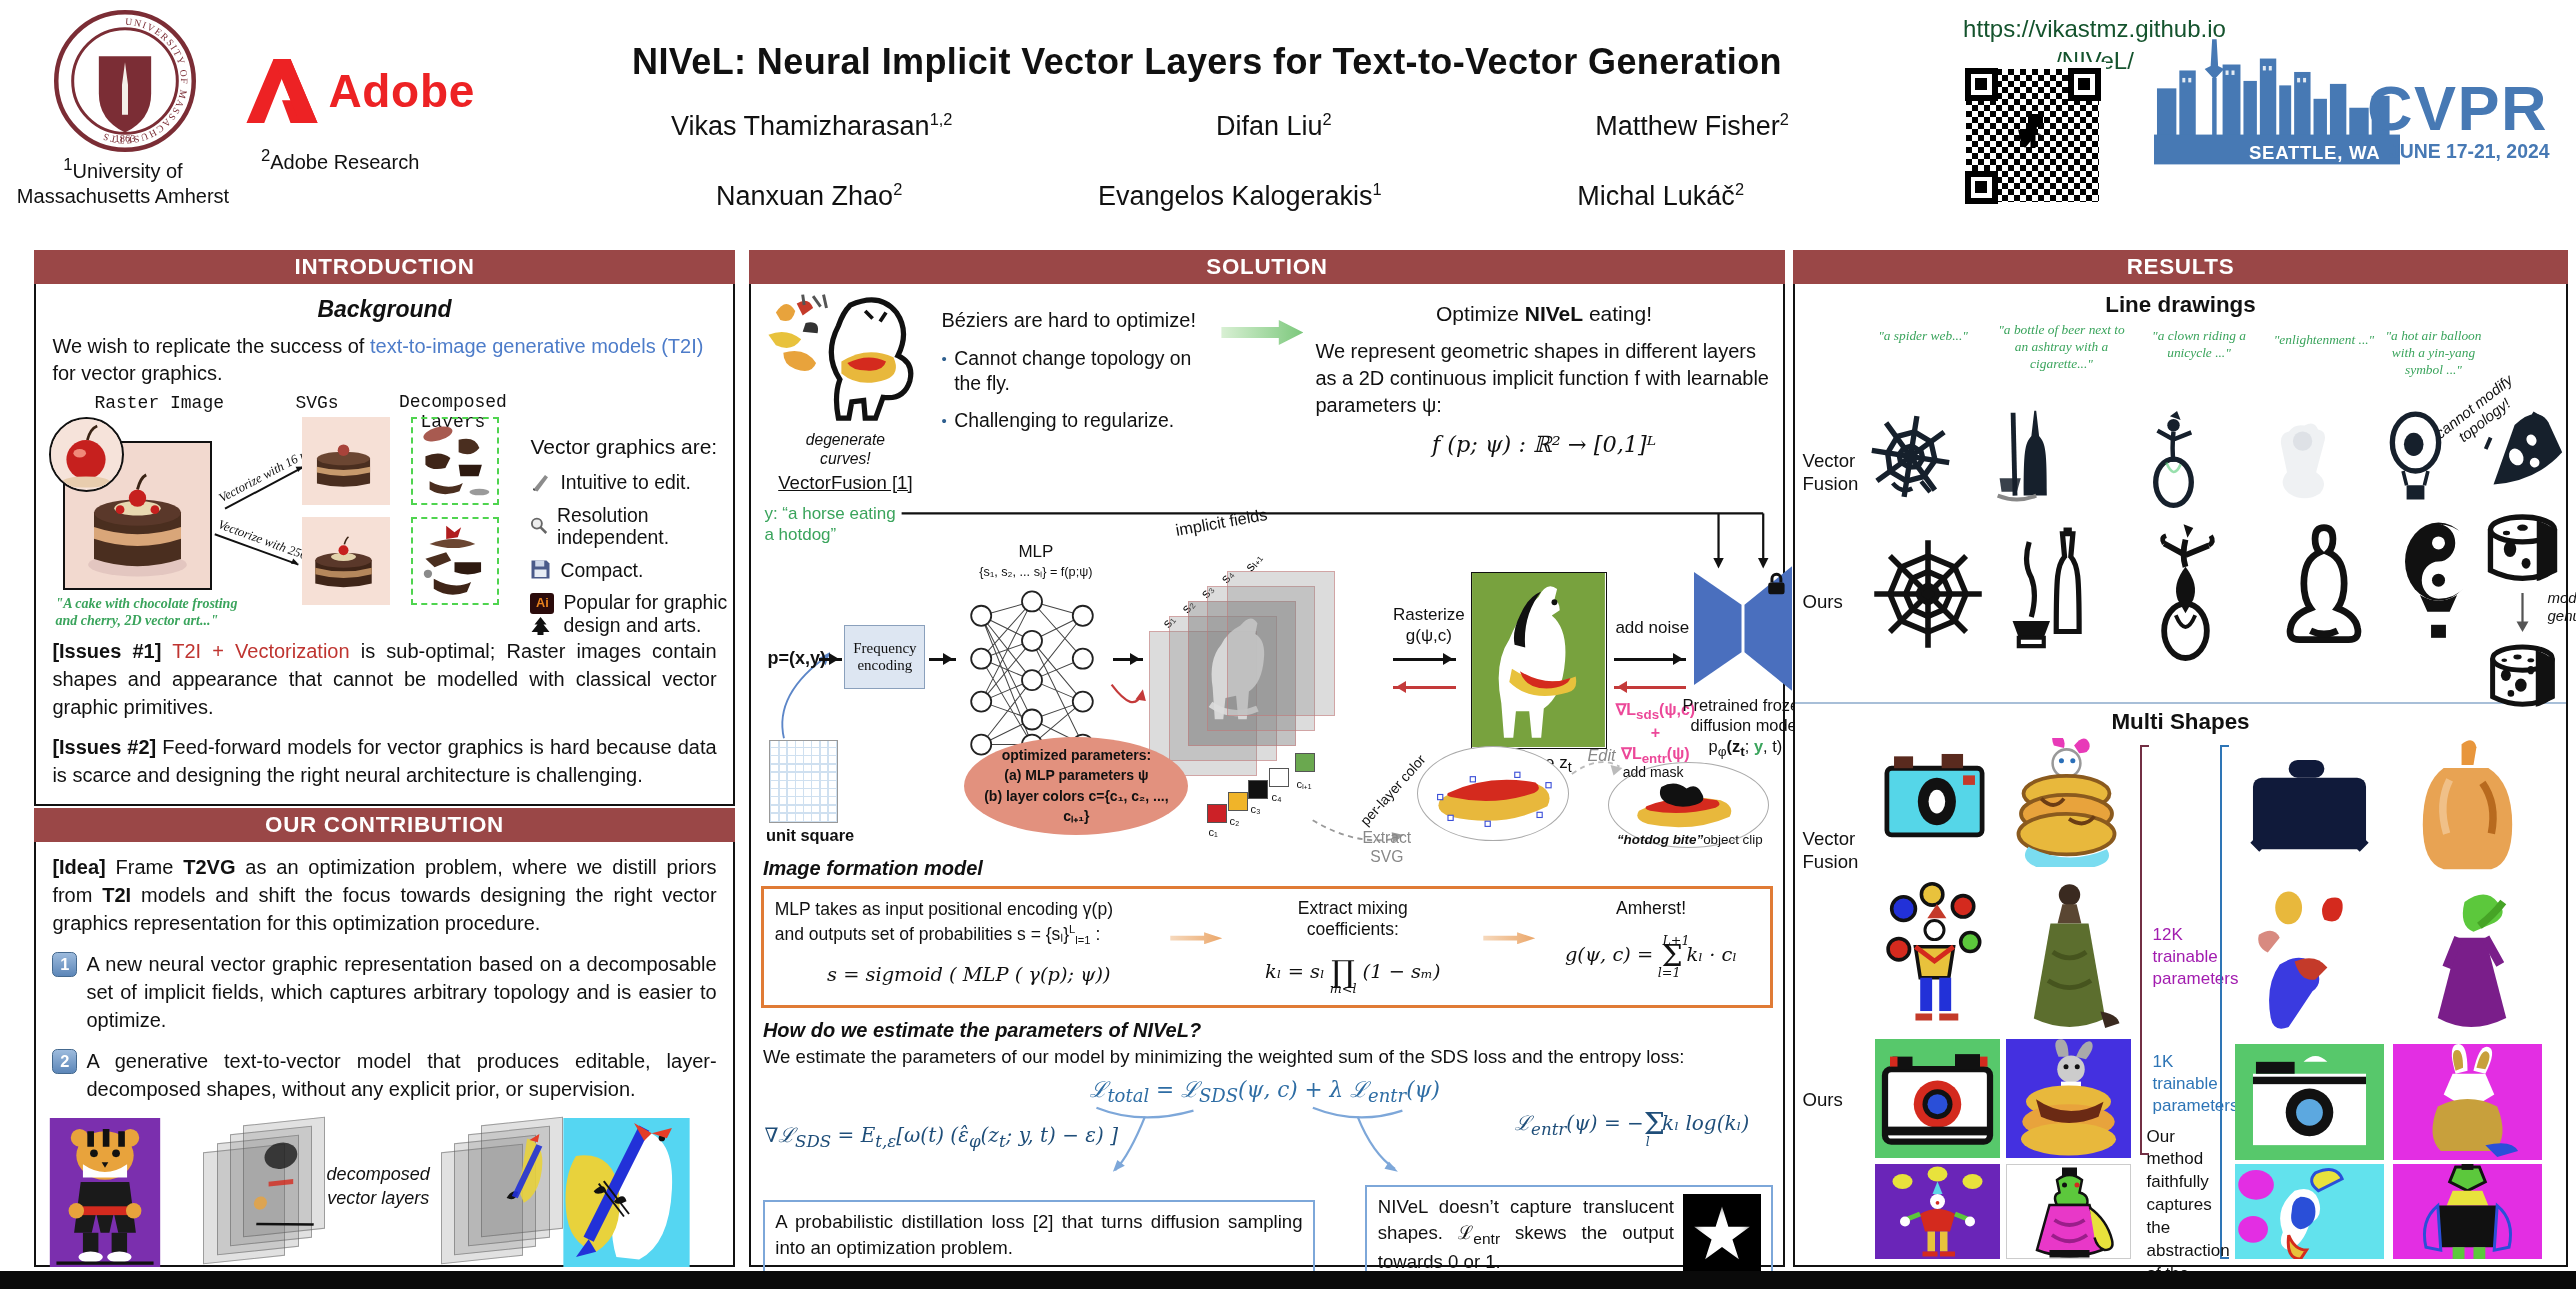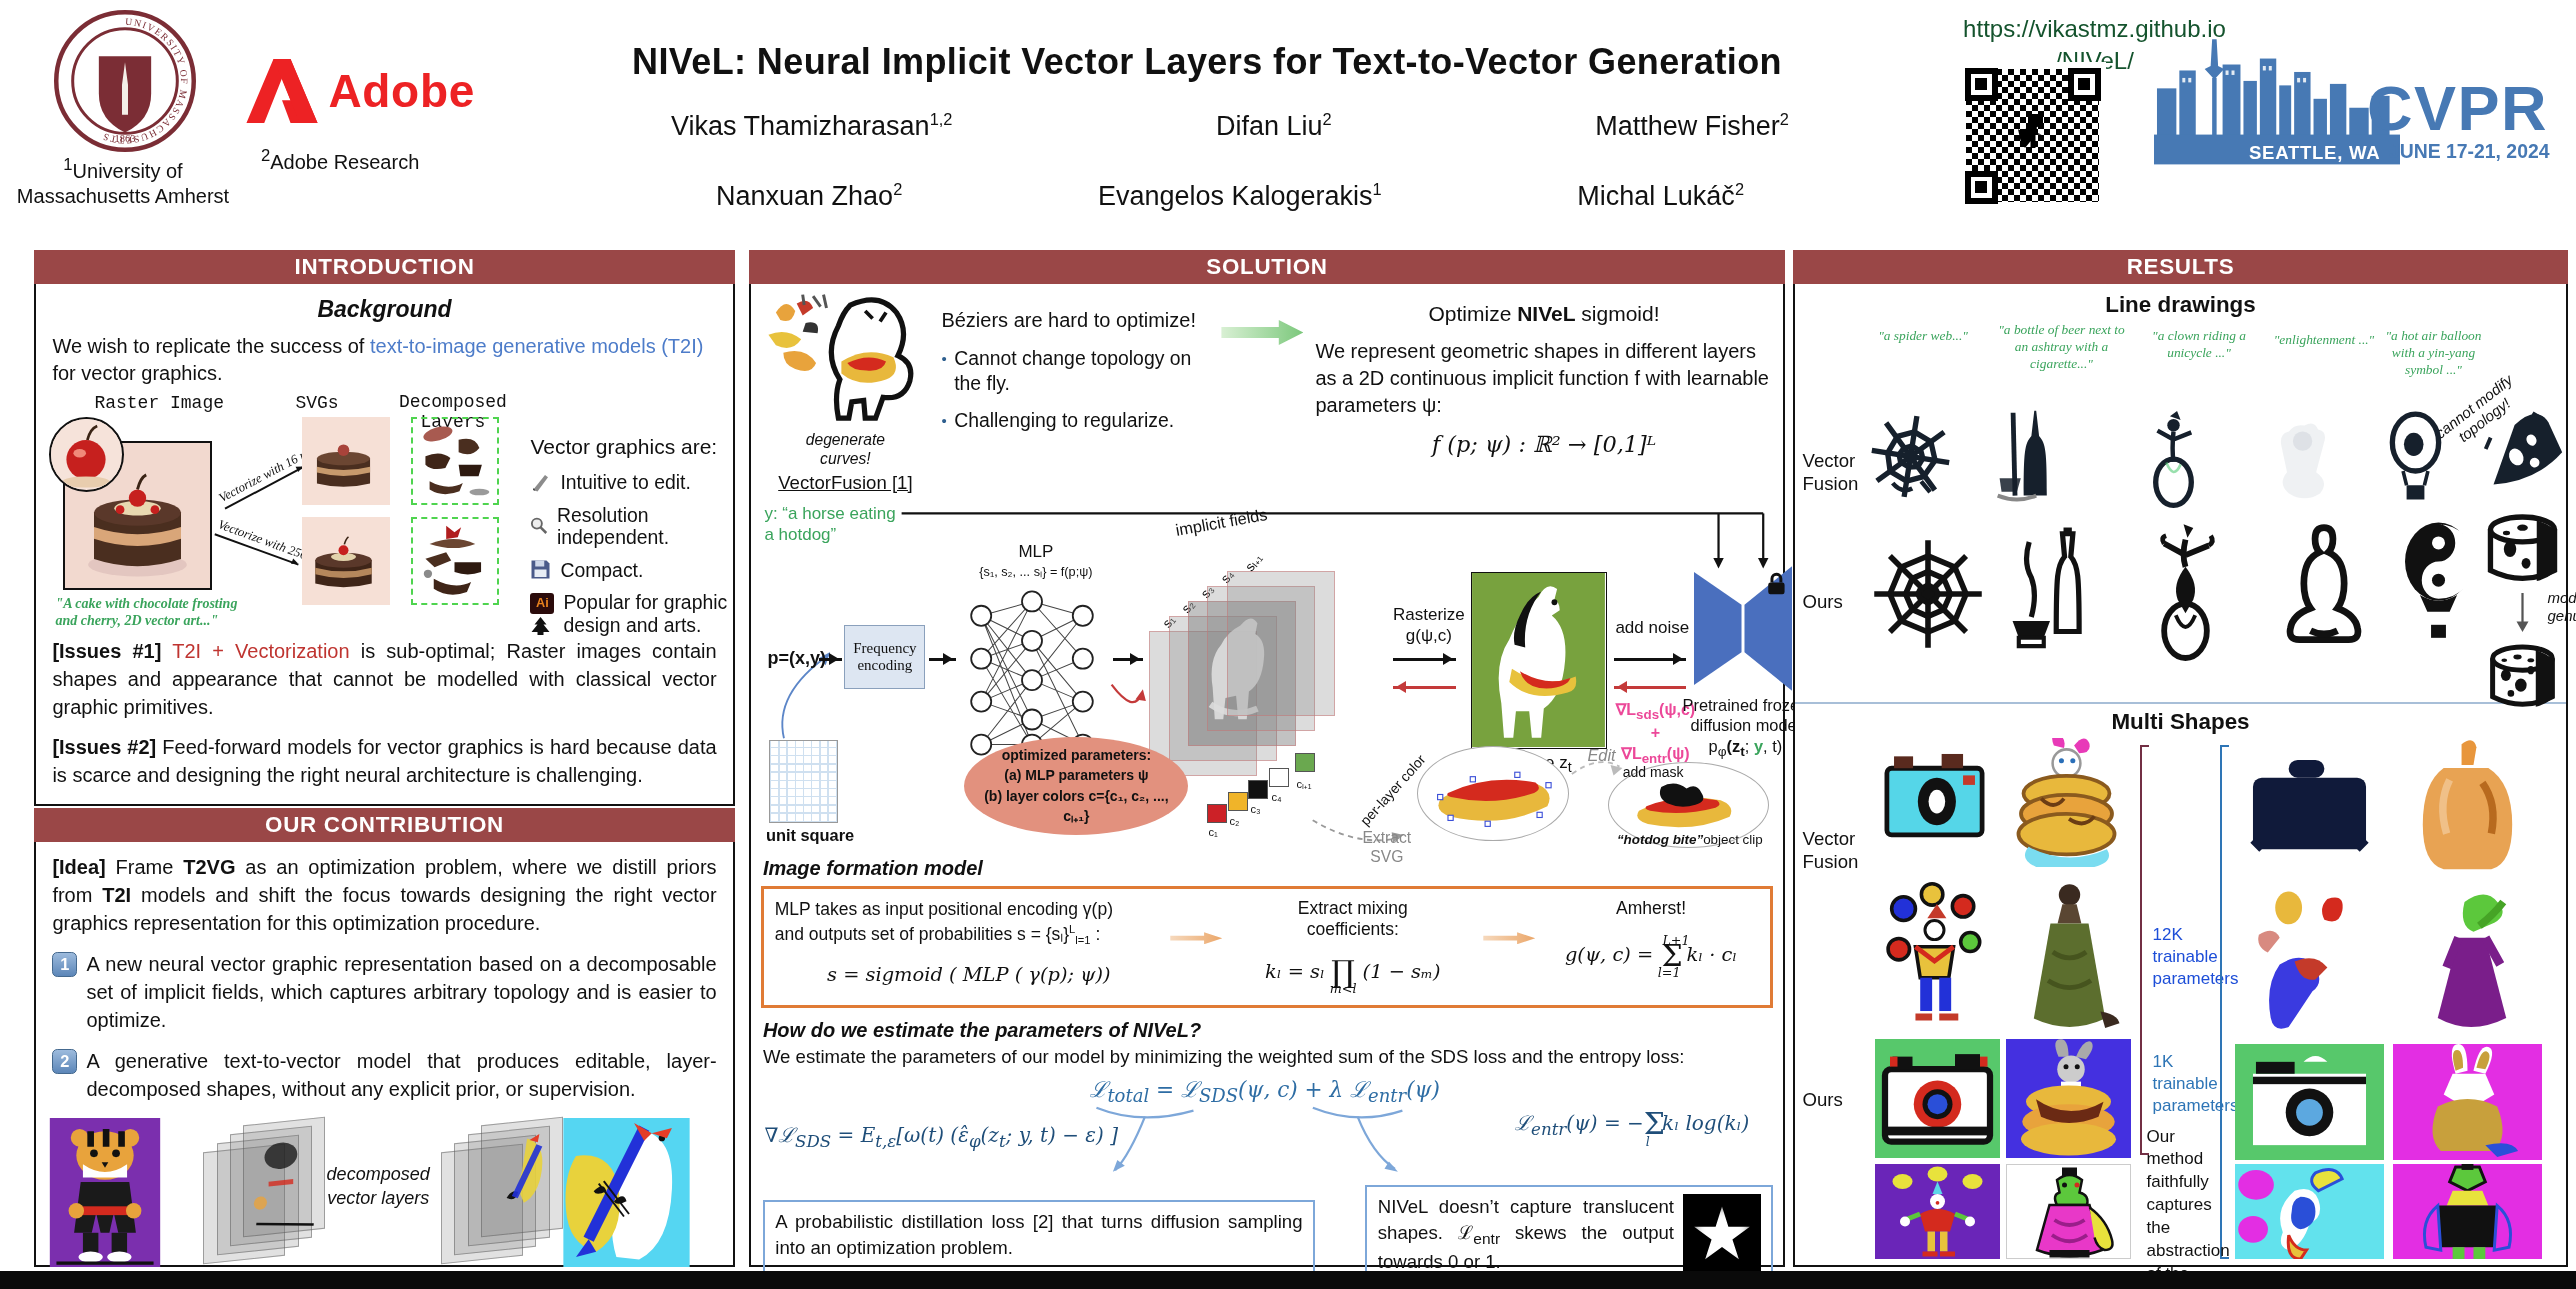--- a/index.html
+++ b/index.html
@@ -156,21 +156,21 @@
   .ld-caps { position:relative; height:82px; margin-top:4.5px; }
   .ld-cap { position:absolute; color:#3aa45c; font-family:"Liberation Serif", serif; font-style:italic; font-size:13.4px; text-align:center; line-height:1.25; }
   .cannot { position:absolute; left:628px; top:112px; width:112px; font-size:15px; font-style:italic; transform:rotate(-38deg); text-align:center; line-height:1.15; }
   .ld-grid { position:relative; height:292px; }
   .rowlbl { font-size:18.6px; line-height:1.25; }
   .ld-img { position:absolute; }
   .divider { border-top:2.2px solid #a8bfd8; margin:6px -7.5px 0; }
   .ms-title { font-size:22.4px; text-align:center; margin-top:4.5px; }
   .ms-area { position:relative; height:522px; margin-top:3px; }
   .tile { position:absolute; overflow:hidden; }
-  .p12k { color:#1d4ed8; font-size:17px; line-height:1.3; }
+  .p12k { color:#a21caf; font-size:17px; line-height:1.3; }
   .p1k { color:#2e75b6; font-size:17px; line-height:1.3; }
   .ourmeth { font-size:17px; line-height:1.35; }
   .refs { font-size:18.6px; line-height:1.45; margin-top:6px; }
   .bracket { position:absolute; width:9px; border:2.2px solid #722f44; border-right:none; }
   .bracket.blue { border-color:#2e75b6; }
 
   .bottom-bar { left:0; top:1271px; width:2576px; height:18.6px; background:#0a0a0a; }
 </style>
 </head>
 <body>
@@ -510,21 +510,21 @@
           </div>
         <div class="bez-li">
             <span class="dot">•</span>
             <span>Challenging to regularize.</span>
           </div>
       </div>
 
       <div class="garrow"></div>
 
       <div class="opt-block">
-        <div class="opt-title"><span>Optimize </span><span class="b">NIVeL</span><span> sigmoid!</span></div>
+        <div class="opt-title"><span>Optimize </span><span class="b">NIVeL</span><span> eating!</span></div>
         <div class="repr">We represent geometric shapes in different layers as a 2D continuous implicit function f with learnable parameters ψ:</div>
         <div class="f-form math">f (p; ψ) : ℝ² → [0,1]ᴸ</div>
       </div>
     </div>
 
     <div class="pipe">
       <svg class="abs" style="left:0; top:0;" width="1014" height="350" viewBox="0 0 1360 470">
         <line x1="188" y1="18" x2="1345" y2="18" stroke="#111" stroke-width="3"></line>
         <line x1="1285" y1="18" x2="1285" y2="80" stroke="#111" stroke-width="3"></line>
         <polygon points="1285,92 1278,78 1292,78" fill="#111"></polygon>

